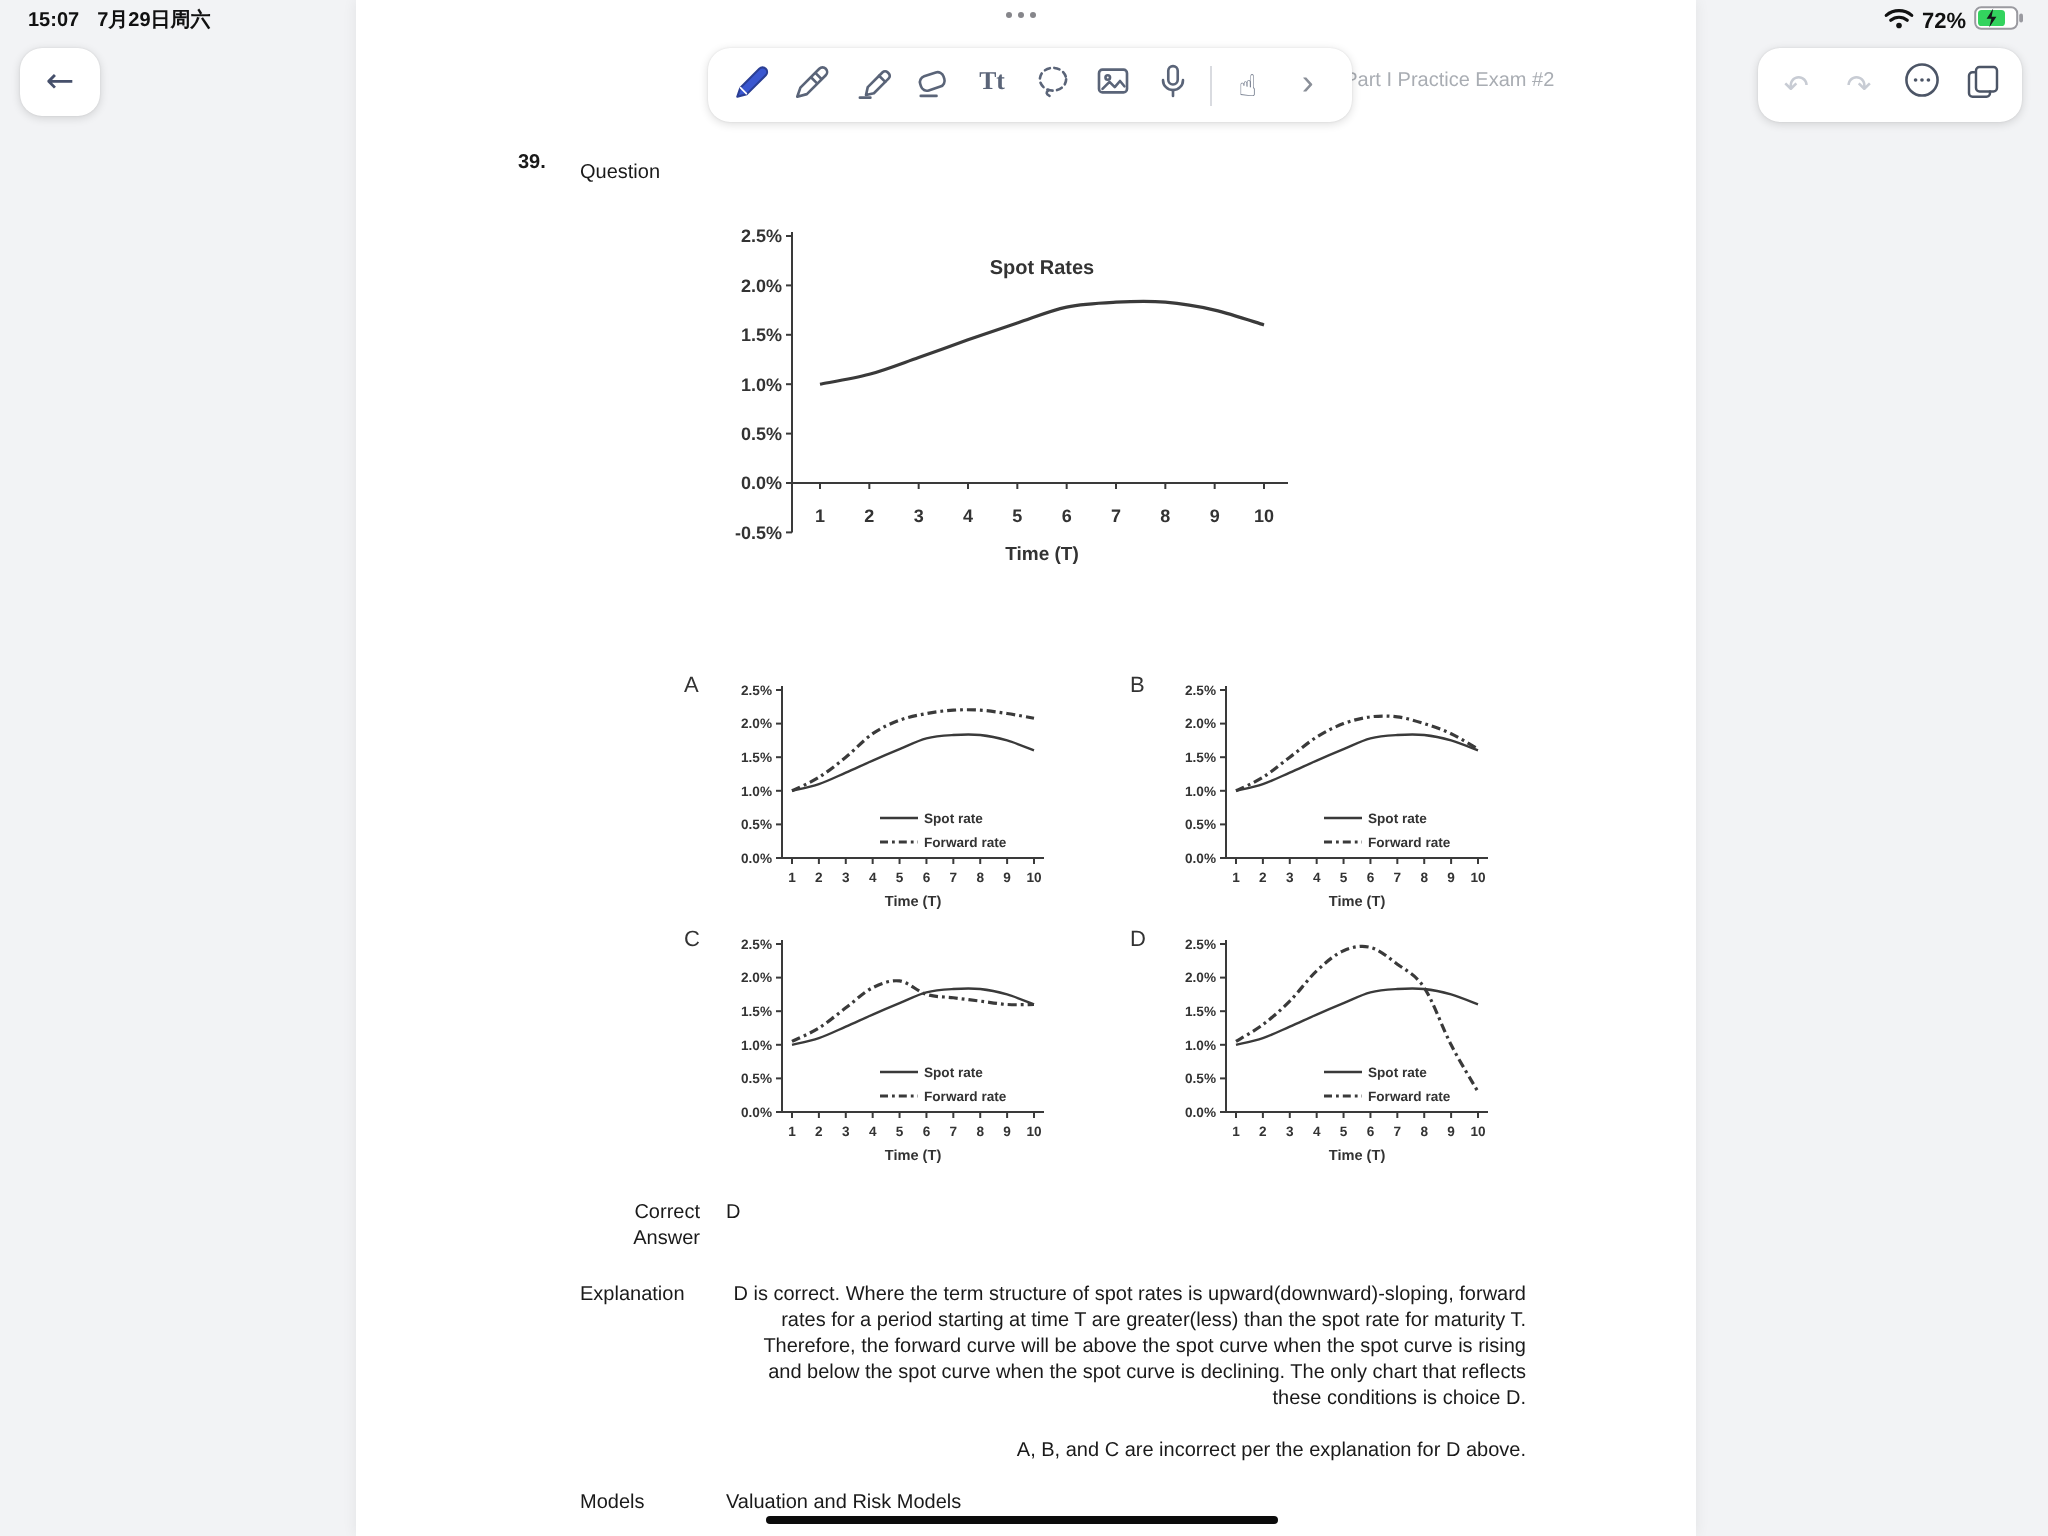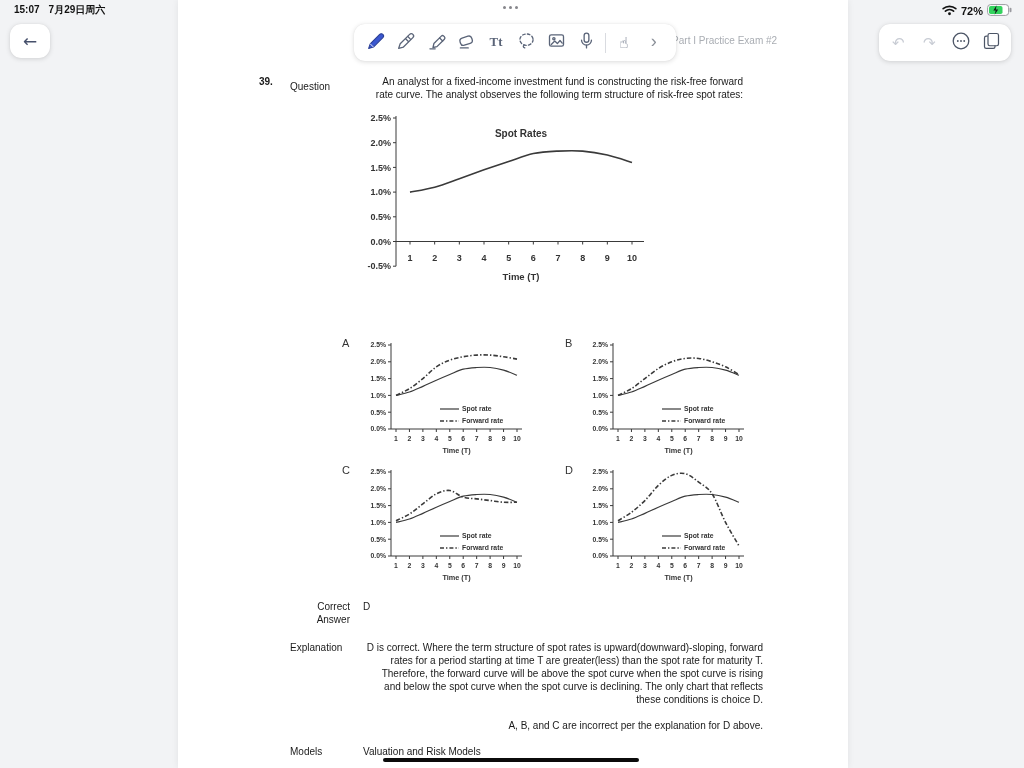--- a/index.html
+++ b/index.html
@@ -96,21 +96,20 @@
 
   <div class="float back-btn glyph">
     <span>←</span>
   </div>
 
   <div class="page">
     <div class="doc-title">M Part I Practice Exam #2</div>
 
     <span class="abs body-txt bold q-num">39.</span>
     <span class="abs body-txt q-label">Question</span>
-    <div class="abs body-txt q-intro">An analyst for a fixed-income investment fund is constructing the risk-free forward rate curve. The analyst observes the following term structure of risk-free spot rates:</div>
 
     <div class="abs chart-box main-chart"><svg width="292" height="180" viewBox="0 0 292 180">
           <line x1="36" y1="6" x2="36" y2="156.2" stroke="#3a3a3a" stroke-width="1"></line>
           <line x1="33" y1="8" x2="36" y2="8" stroke="#3a3a3a" stroke-width="1"></line>
           <text x="31" y="11.24" text-anchor="end" font-size="9">2.5%</text>
           <line x1="33" y1="32.7" x2="36" y2="32.7" stroke="#3a3a3a" stroke-width="1"></line>
           <text x="31" y="35.940000000000005" text-anchor="end" font-size="9">2.0%</text>
           <line x1="33" y1="57.4" x2="36" y2="57.4" stroke="#3a3a3a" stroke-width="1"></line>
           <text x="31" y="60.64" text-anchor="end" font-size="9">1.5%</text>
           <line x1="33" y1="82.1" x2="36" y2="82.1" stroke="#3a3a3a" stroke-width="1"></line>

